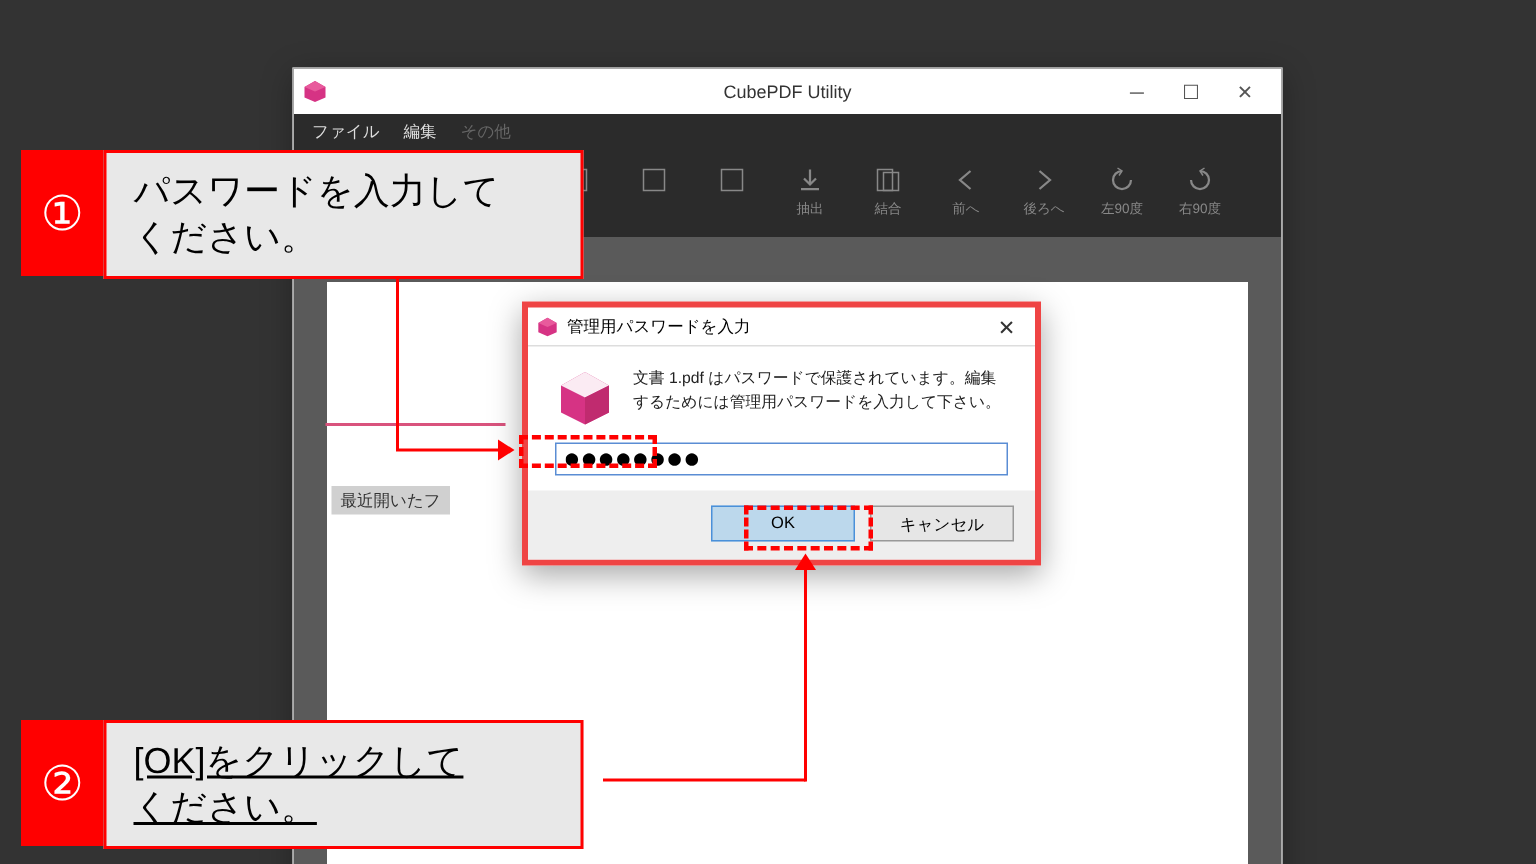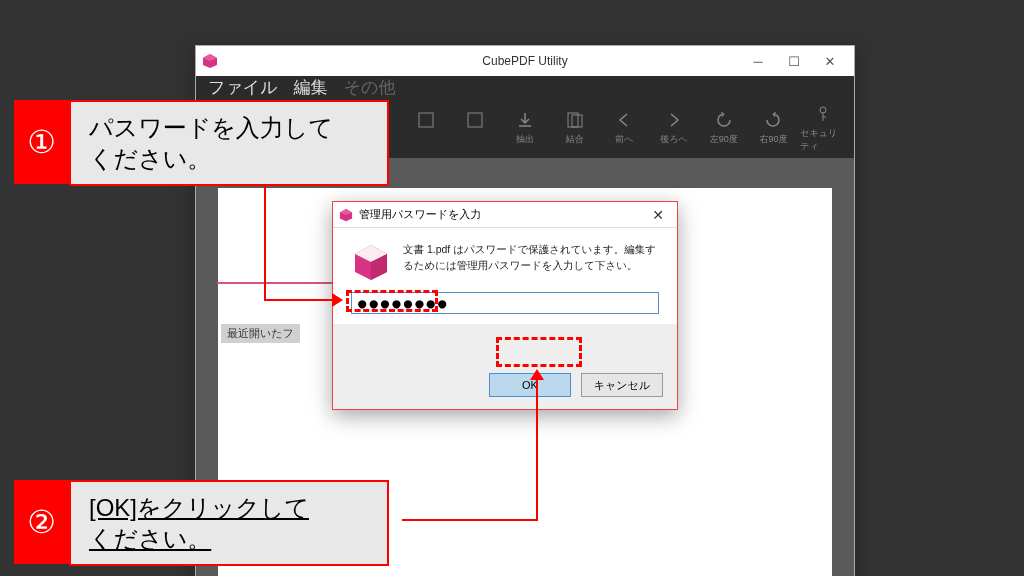--- a/index.html
+++ b/index.html
@@ -49,21 +49,21 @@
   justify-content: center;
   font-size: 13px;
   color: #555;
 }
 .menubar {
   height: 22px;
   background: #2b2b2b;
   display: flex;
   align-items: center;
   padding: 0 4px;
-  font-size: 17px;
+  font-size: 11px;
   color: #ddd;
 }
 .menubar span { padding: 3px 8px; }
 .menubar .disabled { color: #666; }
 .toolbar {
   height: 60px;
   background: #2b2b2b;
   display: flex;
   align-items: center;
   padding: 0 8px;
@@ -106,25 +106,25 @@
   background: #2b2b2b;
   color: #999;
   font-size: 10px;
   display: flex;
   align-items: center;
   padding: 0 8px;
 }
 
 .pw-dialog {
   position: absolute;
-  left: 332px;
+  left: 348px;
   top: 201px;
   width: 346px;
   background: #fff;
-  border: 1px solid #ef4444;
+  border: 4px solid #ef4444;
   box-shadow: 0 6px 20px rgba(0,0,0,0.35);
 }
 .pw-titlebar {
   height: 26px;
   display: flex;
   align-items: center;
   padding: 0 6px;
   border-bottom: 1px solid #ddd;
   font-size: 11px;
 }
@@ -153,26 +153,25 @@
   font-family: monospace;
 }
 .pw-buttons {
   background: #eee;
   padding: 10px 14px 12px;
   display: flex;
   justify-content: flex-end;
   gap: 10px;
 }
 .pw-buttons button {
-  width: 82px;
+  width: 96px;
   height: 24px;
   font-size: 11px;
   border: 1px solid #999;
   background: #e6e6e6;
-  margin-top: 39px;
 }
 .pw-buttons .ok-btn {
   background: #bcd8ec;
   border: 1px solid #4a90d9;
 }
 
 .annot {
   position: absolute;
   display: flex;
 }
@@ -308,27 +307,20 @@
         </svg>
         <span>左90度</span>
       </div>
     <div class="tool-item">
         <svg viewBox="0 0 20 20">
           <path d="M10 4 A6 6 0 1 1 4 10" fill="none" stroke="#888" stroke-width="1.5"></path>
           <path d="M13 2 L10 4 L12 7" fill="none" stroke="#888"></path>
         </svg>
         <span>右90度</span>
       </div>
-    <div class="tool-item">
-        <svg viewBox="0 0 20 20">
-          <circle cx="10" cy="6" r="3" fill="none" stroke="#888"></circle>
-          <path d="M10 9 V17 M10 13 H13" stroke="#888"></path>
-        </svg>
-        <span>セキュリティ</span>
-      </div>
   </div>
   <div class="content-area">
     <div class="doc-bg"></div>
   </div>
   <div class="recent-label">最近開いたフ</div>
   <div class="statusbar">
     <span>文書 1.pdf を開いています ...</span>
   </div>
 </div>
 

